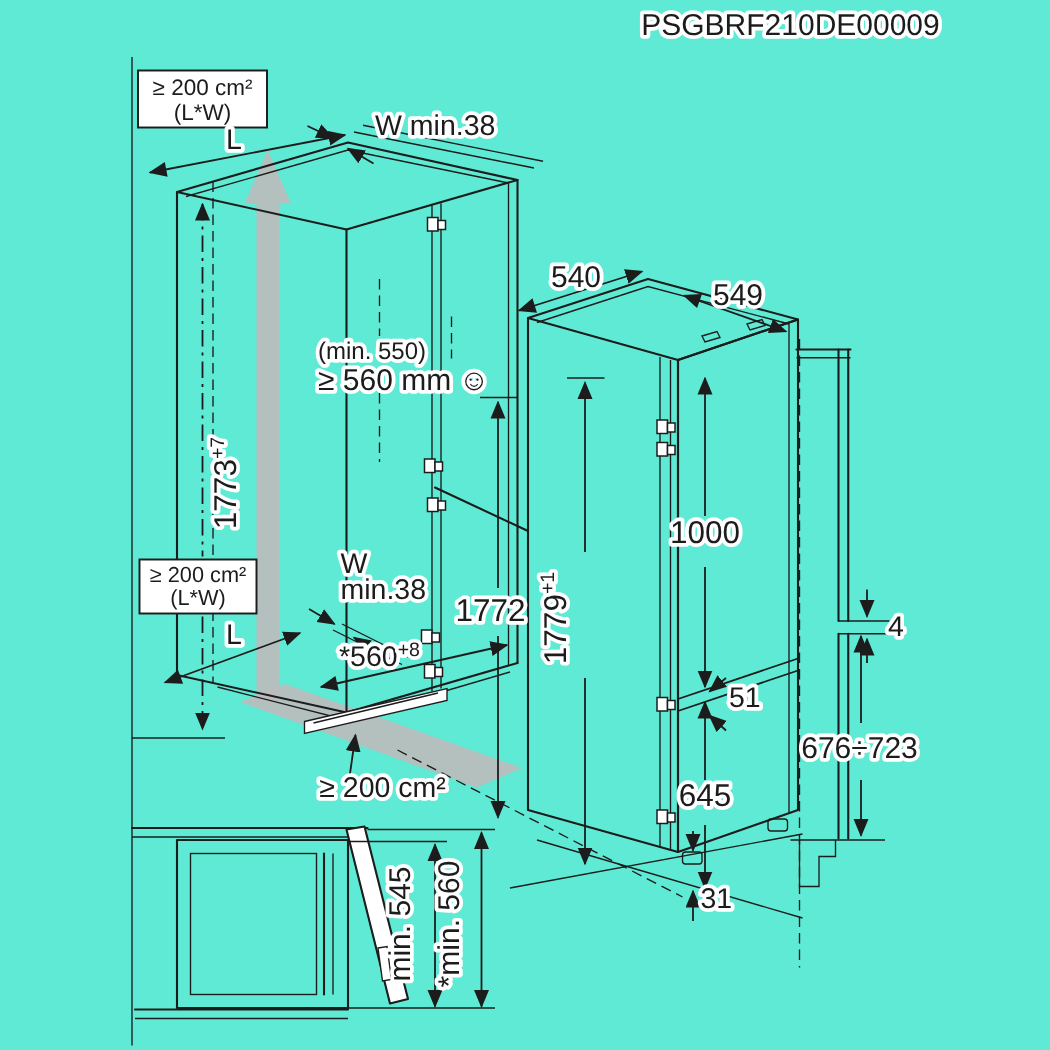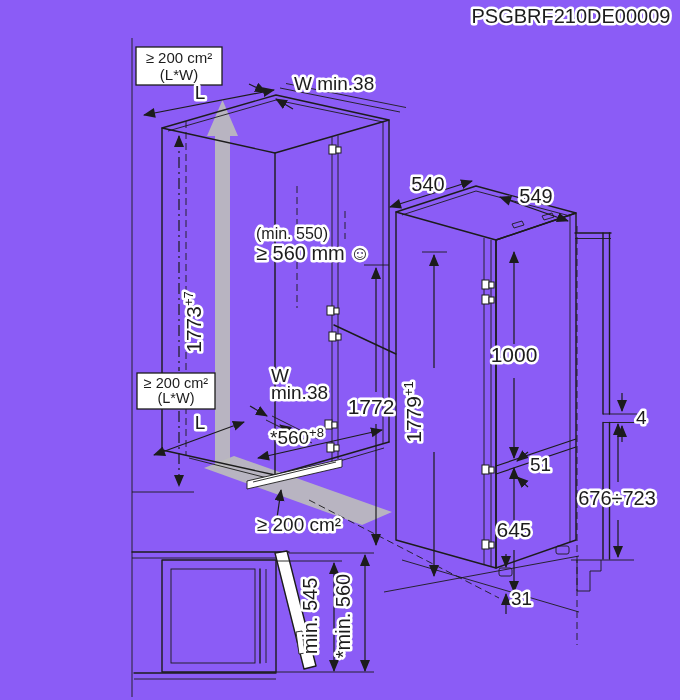--- a/index.html
+++ b/index.html
@@ -1,16 +1,16 @@
 <!DOCTYPE html>
 <html><head>
 <meta charset="utf-8">
 <style>
   html,body{margin:0;padding:0;background:#fff;}
-  #stage{position:relative;width:636px;height:700px;background:#8b5cf6;overflow:hidden;padding-left:44px;}
+  #stage{position:relative;width:700px;height:700px;background:#5eead4;overflow:hidden;}
   svg text{font-family:"Liberation Sans","DejaVu Sans",sans-serif;fill:#1c1c1c;}
   .t21{font-size:21px}.t20{font-size:20px}.t19{font-size:19px}.t16{font-size:16px}.t15{font-size:15px}.t14{font-size:14.5px}
   .sup{font-size:13px}
   .halo{paint-order:stroke;stroke:#ffffff;stroke-width:5px;stroke-linejoin:round;}
   .obj{stroke:#1c1c1c;stroke-width:1.4;fill:none;stroke-linejoin:round;stroke-linecap:round}
   .thin{stroke:#1c1c1c;stroke-width:0.9;fill:none}
   .dim{stroke:#1c1c1c;stroke-width:1.2;fill:none}
   .dash{stroke-dasharray:7 4}
   .dashdot{stroke-dasharray:11 4 2 4}
   .gray{fill:#bcbcbc;stroke:none;opacity:.92}

